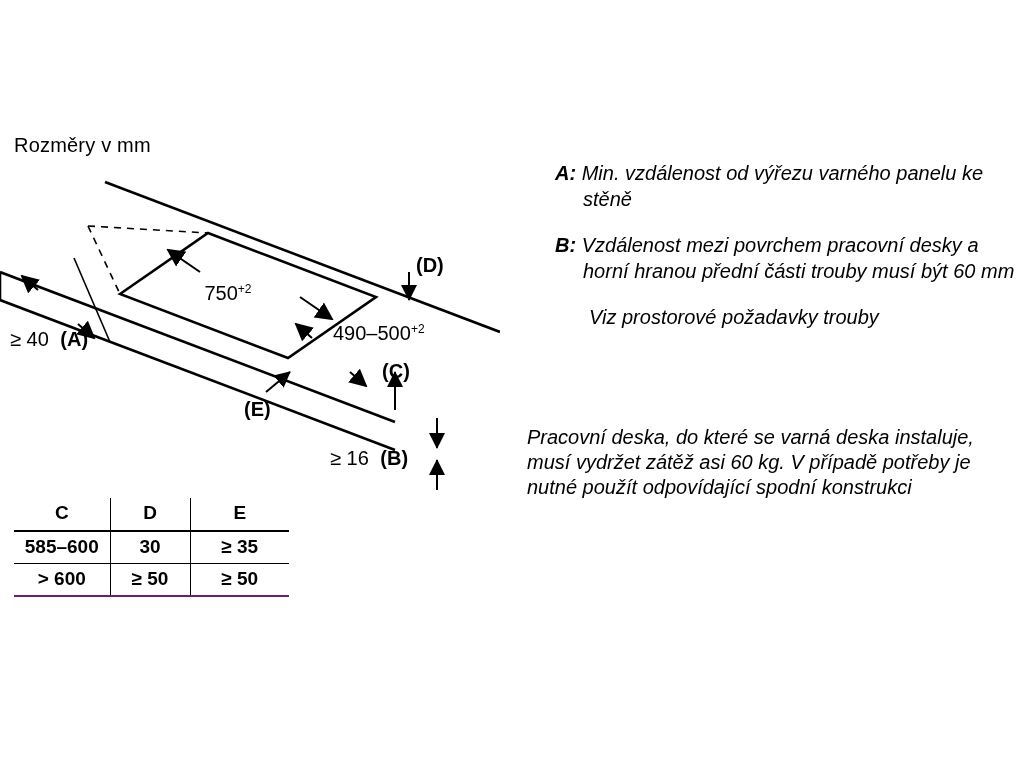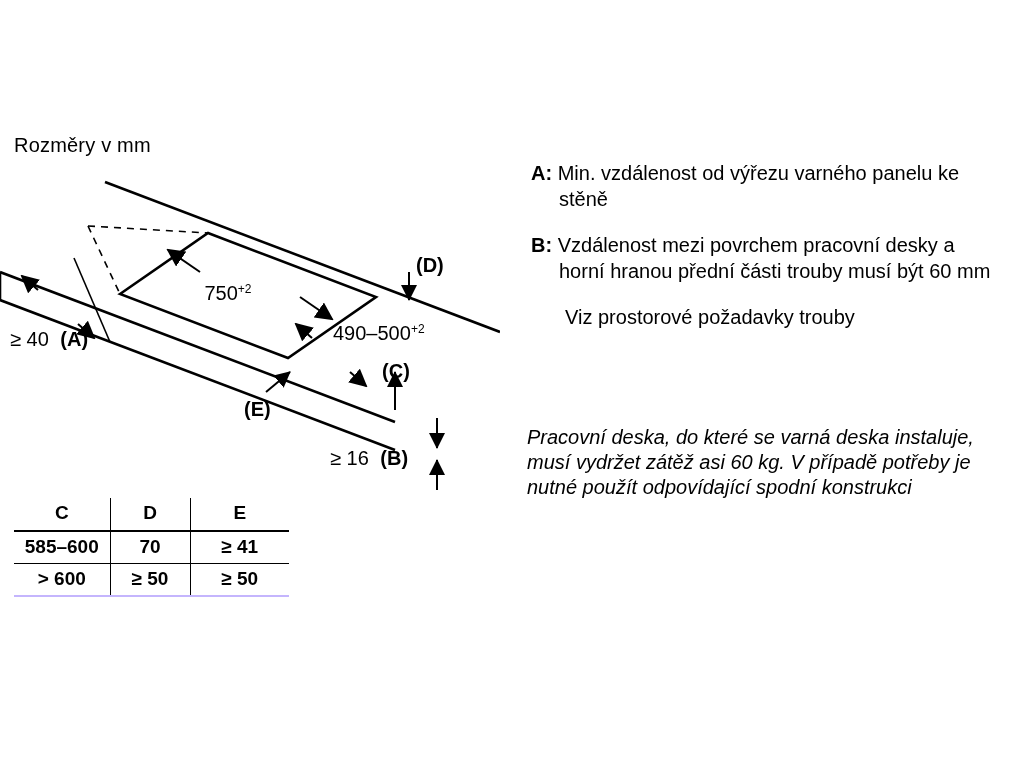--- a/index.html
+++ b/index.html
@@ -77,35 +77,36 @@
     font-size: 19px;
     padding-bottom: 6px;
   }
   #spec-table thead tr {
     border-bottom: 2px solid #000;
   }
   #spec-table tbody tr + tr {
     border-top: 1px solid #000;
   }
   #spec-table tbody tr:last-child {
-    border-bottom: 2px solid #c4b5fd;
+    border-bottom: 2px solid #701a75;
   }
   #spec-table col.c1 { width: 96px; }
   #spec-table col.c2 { width: 80px; }
   #spec-table col.c3 { width: 99px; }
   #spec-table .vsep-l {
     border-left: 1px solid #000;
   }
 
   
   #notes {
     position: absolute;
-    left: 531px;
+    left: 555px;
     top: 160px;
     width: 470px;
+    font-style: italic;
   }
   .note {
     font-size: 20px;
     line-height: 26px;
     margin-bottom: 20px;
   }
   .note .key {
     font-weight: bold;
   }
   .note .hang {
@@ -233,22 +234,22 @@
     <thead>
       <tr>
         <th>C</th>
         <th class="vsep-l">D</th>
         <th class="vsep-l">E</th>
       </tr>
     </thead>
     <tbody>
       <tr>
         <td>585–600</td>
-        <td class="vsep-l">70</td>
-        <td class="vsep-l">≥ 41</td>
+        <td class="vsep-l">30</td>
+        <td class="vsep-l">≥ 35</td>
       </tr>
       <tr>
         <td>&gt; 600</td>
         <td class="vsep-l">≥ 50</td>
         <td class="vsep-l">≥ 50</td>
       </tr>
     </tbody>
   </table>
 
   <div id="notes">

